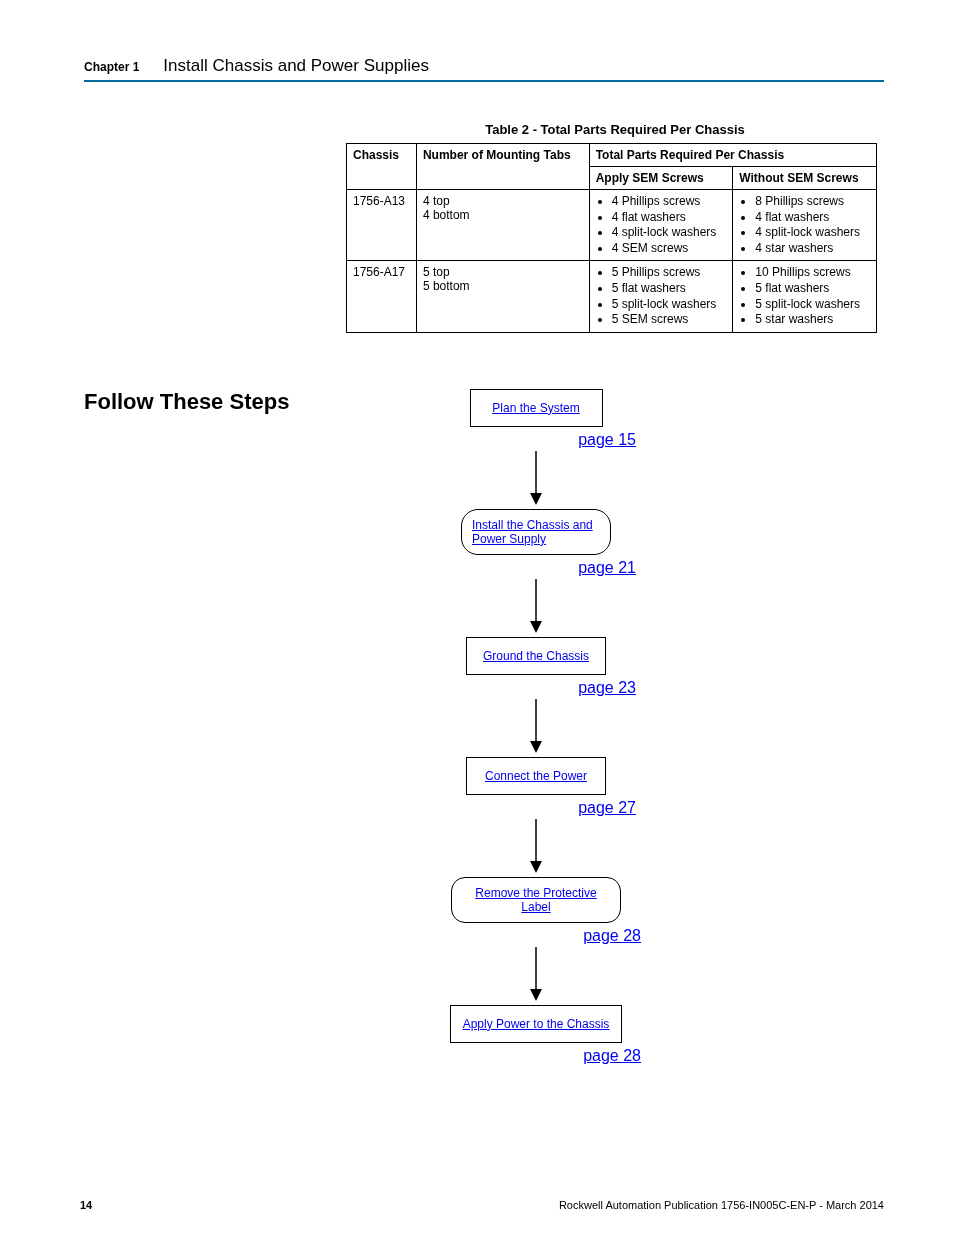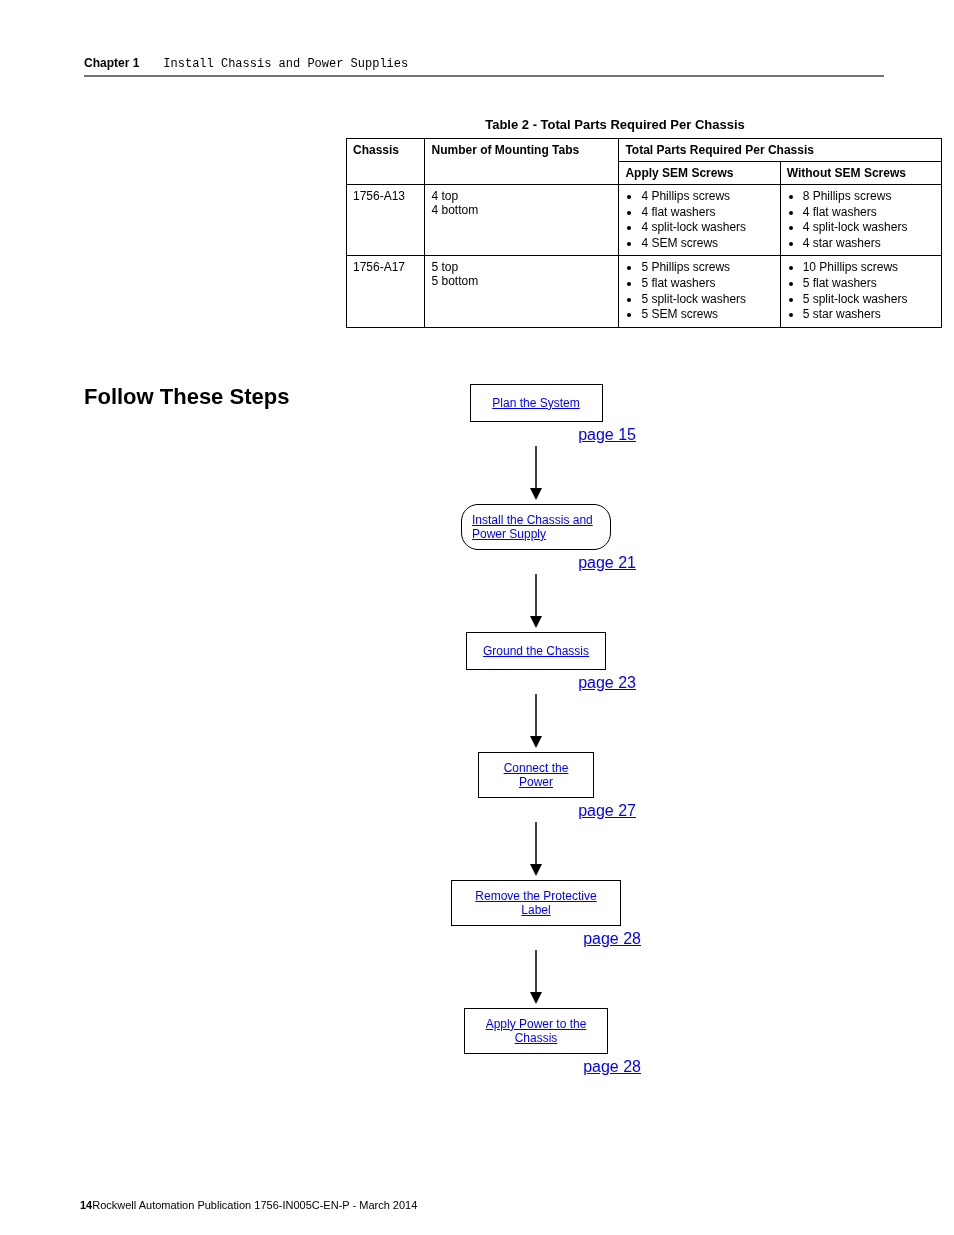--- a/index.html
+++ b/index.html
@@ -9,31 +9,31 @@
     color: #000;
     width: 954px;
     height: 1235px;
     position: relative;
     padding: 56px 70px 0 84px;
   }
   .header-line {
     display: flex;
     align-items: baseline;
     gap: 24px;
-    border-bottom: 2px solid #737373;
+    border-bottom: 2px solid #0369a1;
     padding-bottom: 4px;
     margin-bottom: 40px;
   }
   .chapter-label { font-weight: 700; font-size: 12px; }
-  .chapter-title { font-size: 12px; font-family: Liberation Mono, monospace; }
+  .chapter-title { font-size: 17px; }
   .content-block { margin-left: 262px; }
   .table-caption { font-weight: 700; font-size: 13px; margin-bottom: 6px; text-align: center; }
   table.parts {
     border-collapse: collapse;
-    width: 596px;
+    width: 531px;
     font-size: 12px;
   }
   table.parts th, table.parts td {
     border: 1px solid #000;
     padding: 4px 6px;
     vertical-align: top;
     text-align: left;
   }
   table.parts th { font-weight: 700; }
   table.parts ul { list-style: disc; padding-left: 16px; }
@@ -85,21 +85,21 @@
   .footer {
     position: absolute;
     bottom: 24px;
     left: 80px;
     right: 70px;
     display: flex;
     align-items: baseline;
     font-size: 11px;
   }
   .footer .pnum { font-weight: 700; }
-  .footer .pubtext { flex: 1; text-align: left; }
+  .footer .pubtext { flex: 1; text-align: right; }
 </style>
 </head>
 <body>
 
 <div class="header-line">
   <span class="chapter-label">Chapter 1</span>
   <span class="chapter-title">Install Chassis and Power Supplies</span>
 </div>
 
 <div class="content-block">
@@ -209,49 +209,49 @@
       </div>
 
       <div class="arrow-wrap">
         <svg width="20" height="56">
             <line x1="10" y1="0" x2="10" y2="44" stroke="#000" stroke-width="1.5"></line>
             <polygon points="10,54 4,42 16,42" fill="#000"></polygon>
           </svg>
       </div>
 
       <div class="flow-item">
-        <div class="flow-box" style="width:116px;margin:0 auto;">
+        <div class="flow-box" style="width:140px;margin:0 auto;">
           <a href="#">Connect the Power</a>
         </div>
         <div class="page-ref" style="width:200px;margin:4px auto 0;"><a href="#">page 27</a></div>
       </div>
 
       <div class="arrow-wrap">
         <svg width="20" height="56">
             <line x1="10" y1="0" x2="10" y2="44" stroke="#000" stroke-width="1.5"></line>
             <polygon points="10,54 4,42 16,42" fill="#000"></polygon>
           </svg>
       </div>
 
       <div class="flow-item">
-        <div class="flow-box" style="width:170px;margin:0 auto;">
+        <div class="flow-box" style="width:170px;margin:0 auto;border-radius:14px;">
           <a href="#">Remove the Protective Label</a>
         </div>
         <div class="page-ref" style="width:210px;margin:4px auto 0;"><a href="#">page 28</a></div>
       </div>
 
       <div class="arrow-wrap">
         <svg width="20" height="56">
             <line x1="10" y1="0" x2="10" y2="44" stroke="#000" stroke-width="1.5"></line>
             <polygon points="10,54 4,42 16,42" fill="#000"></polygon>
           </svg>
       </div>
 
       <div class="flow-item">
-        <div class="flow-box" style="width:144px;margin:0 auto;">
+        <div class="flow-box" style="width:172px;margin:0 auto;">
           <a href="#">Apply Power to the Chassis</a>
         </div>
         <div class="page-ref" style="width:210px;margin:4px auto 0;"><a href="#">page 28</a></div>
       </div>
 
     </div>
   </div>
 </div>
 
 <div class="footer">

